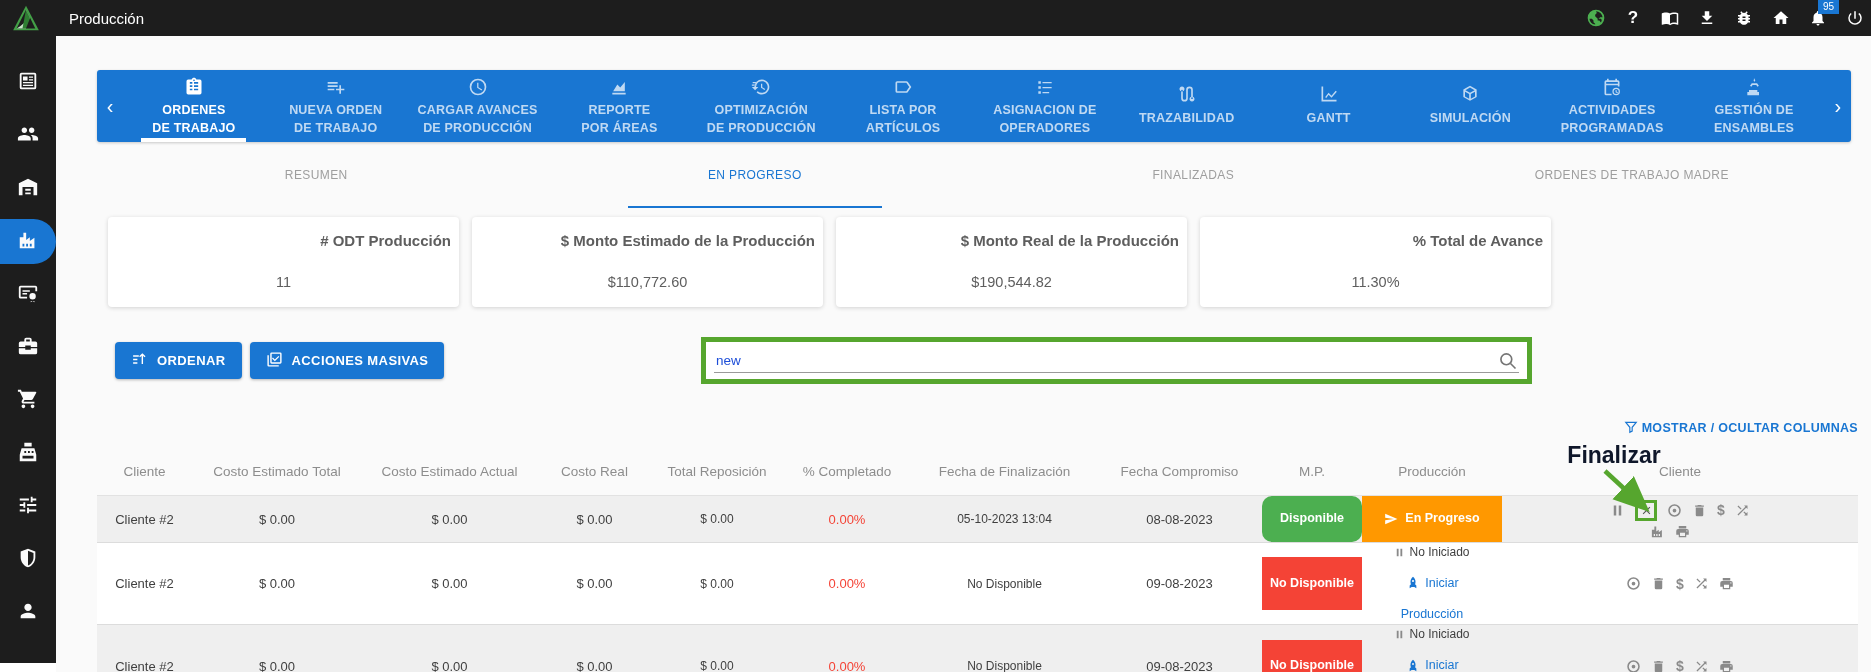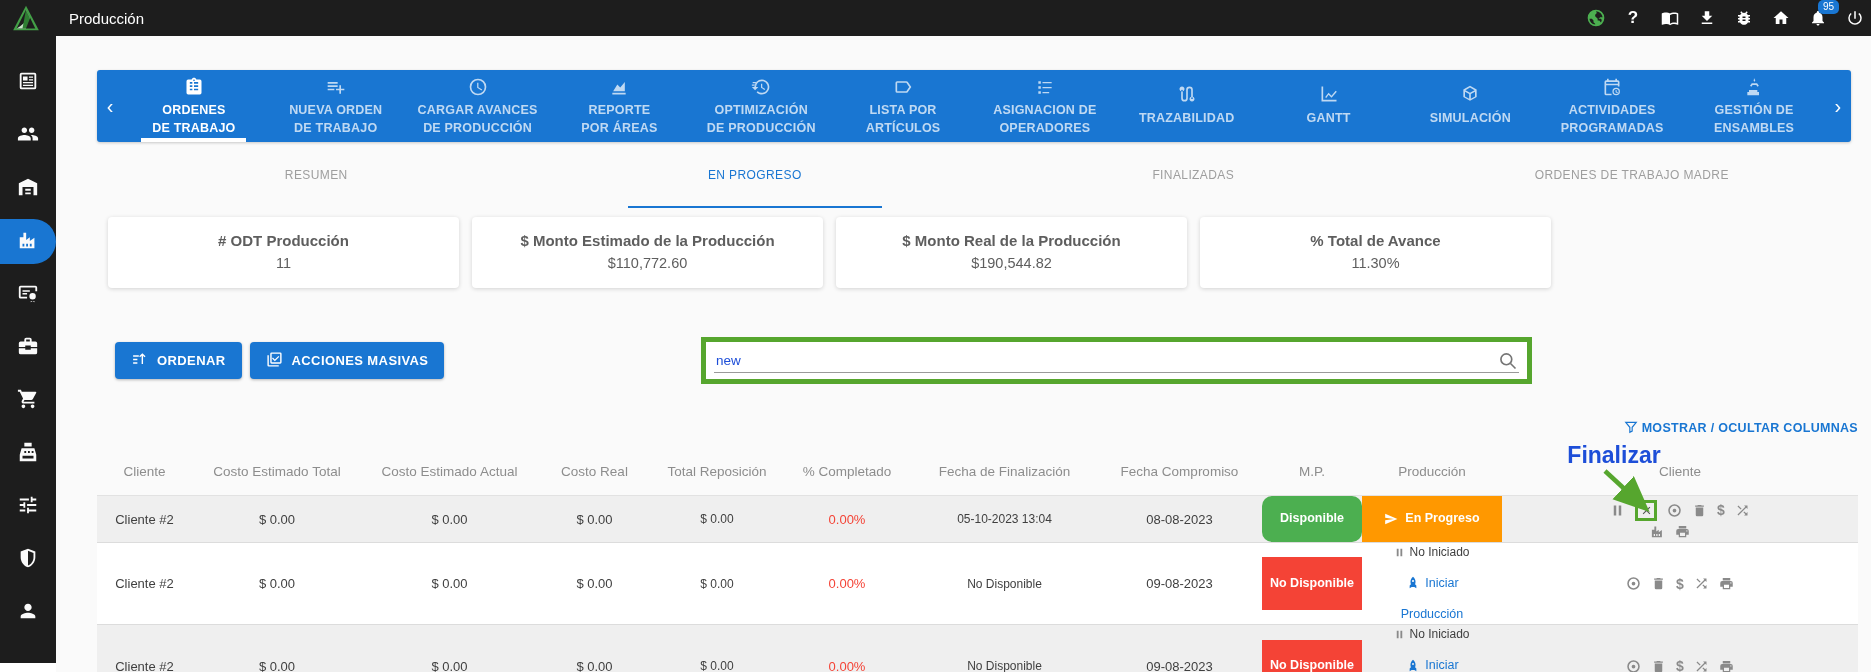--- a/index.html
+++ b/index.html
@@ -7,21 +7,21 @@
 
   
   .topbar { position:absolute; top:0; left:0; width:1871px; height:36px; background:#1d1d1d; display:flex; align-items:center; z-index:20; }
   .logo { width:30px; height:30px; margin-left:11px; display:flex; align-items:center; justify-content:center; }
   .topbar-title { color:#ffffff; font-size:15px; margin-left:28px; }
   .topbar-icons { margin-left:auto; display:flex; align-items:center; gap:17px; padding-right:6px; color:#ffffff; }
   .ticon { width:20px; height:20px; display:flex; align-items:center; justify-content:center; position:relative; cursor:pointer; }
   .ticon svg { width:18px; height:18px; fill:#ffffff; }
   .ticon.globe svg { width:20px; height:20px; fill:#4caf50; }
   .ticon .qmark { font-size:17px; font-weight:bold; color:#fff; }
-  .badge { position:absolute; top:-8px; left:10px; background:#1976d2; color:#fff; font-size:10px; border-radius:5px; padding:1px 5px; line-height:12px; }
+  .badge { position:absolute; top:-8px; left:10px; background:#1976d2; color:#fff; font-size:10px; border-radius:0; padding:1px 5px; line-height:12px; }
 
   
   .sidebar { position:absolute; top:36px; left:0; width:56px; height:627px; background:#1d1d1d; padding-top:20px; z-index:15; }
   .side-item { height:53px; display:flex; align-items:center; justify-content:center; color:#fafafa; cursor:pointer; }
   .side-item svg { width:22px; height:22px; fill:#fafafa; }
   .side-item.active { background:#1976d2; border-radius:0 26px 26px 0; height:45px; margin:4px 0; }
 
   
   .main { position:absolute; left:56px; top:36px; width:1815px; height:636px; background:#fafafa; }
 
@@ -35,40 +35,40 @@
 
   
   .subtabs { position:absolute; left:41px; top:106px; width:1754px; height:66px; display:flex; }
   .subtab { flex:1; display:flex; align-items:center; justify-content:center; color:#9e9e9e; font-size:12px; letter-spacing:.4px; position:relative; cursor:pointer; }
   .subtab.active { color:#1976d2; }
   .subtab.active::after { content:""; position:absolute; bottom:0; left:21%; width:58%; height:2px; background:#1976d2; }
 
   
   .cards { position:absolute; left:52px; top:181px; width:1443px; display:flex; gap:13px; }
   .card { flex:1; background:#fff; border-radius:4px; box-shadow:0 1px 4px rgba(0,0,0,.16); padding:15px 8px 17px; text-align:center; }
-  .card-title { font-size:15px; font-weight:bold; color:#5e5e5e; margin-bottom:6px; }
+  .card-title { font-size:15px; font-weight:bold; color:#5e5e5e; margin-bottom:25px;text-align:right; }
   .card-value { font-size:14.5px; color:#5e5e5e; }
 
   
   .toolbar { position:absolute; left:59px; top:301px; width:1417px; display:flex; align-items:center; gap:8px; }
   .btn { background:#1976d2; color:#fff; border:none; border-radius:4px; height:37px; padding:0 16px; font-size:13px; font-weight:bold; letter-spacing:.4px; display:flex; align-items:center; gap:9px; box-shadow:0 1px 3px rgba(0,0,0,.28); cursor:pointer; font-family:inherit; }
   .btn svg { width:17px; height:17px; fill:#fff; }
   .search-wrap { margin-left:auto; width:831px; height:47px; border:5px solid #56a62e; background:#fff; display:flex; align-items:center; position:relative; }
   .search-wrap input { flex:1; border:none; outline:none; font-size:13.5px; color:#1d4ed8; padding:0 10px; background:transparent; font-family:inherit; }
   .search-underline { position:absolute; left:8px; right:8px; bottom:6px; height:1px; background:#9a9a9a; }
   .search-icon { margin-right:9px; display:flex; cursor:pointer; }
   .search-icon svg { width:20px; height:20px; fill:none; stroke:#757575; stroke-width:2; }
 
   
   .table-area { position:absolute; left:41px; top:384px; width:1761px; }
   .columns-link { display:flex; justify-content:flex-end; align-items:center; gap:4px; color:#1976d2; font-size:12.5px; font-weight:bold; letter-spacing:.3px; height:16px; cursor:pointer; }
   .columns-link svg { width:14px; height:14px; fill:none; stroke:#1976d2; stroke-width:2; }
 
   .annotation { position:absolute; left:1412px; top:22px; width:210px; display:flex; flex-direction:column; align-items:center; z-index:6; pointer-events:none; }
-  .ann-text { color:#1d4ed8; font-size:23px; font-weight:bold; }
+  .ann-text { color:#0f172a; font-size:23px; font-weight:bold; }
   .ann-arrow { margin-left:74px; margin-top:-1px; }
 
   table { width:100%; border-collapse:collapse; table-layout:fixed; margin-top:8px; }
   th { font-size:13.5px; color:#8d8d8d; font-weight:normal; text-align:center; padding:20px 2px 16px; }
   td { font-size:13px; color:#3f3f3f; text-align:center; vertical-align:middle; padding:2px; }
   tr.tr1 { height:46px; background:#efefef; }
   tr.tr2 { height:53px; background:#ffffff; }
   tr.tr3 { height:53px; background:#efefef; }
   tr.tr1 td { border-top:1px solid #e2e2e2; }
   tr.tr2 td, tr.tr3 td { border-top:1px solid #dcdcdc; }

